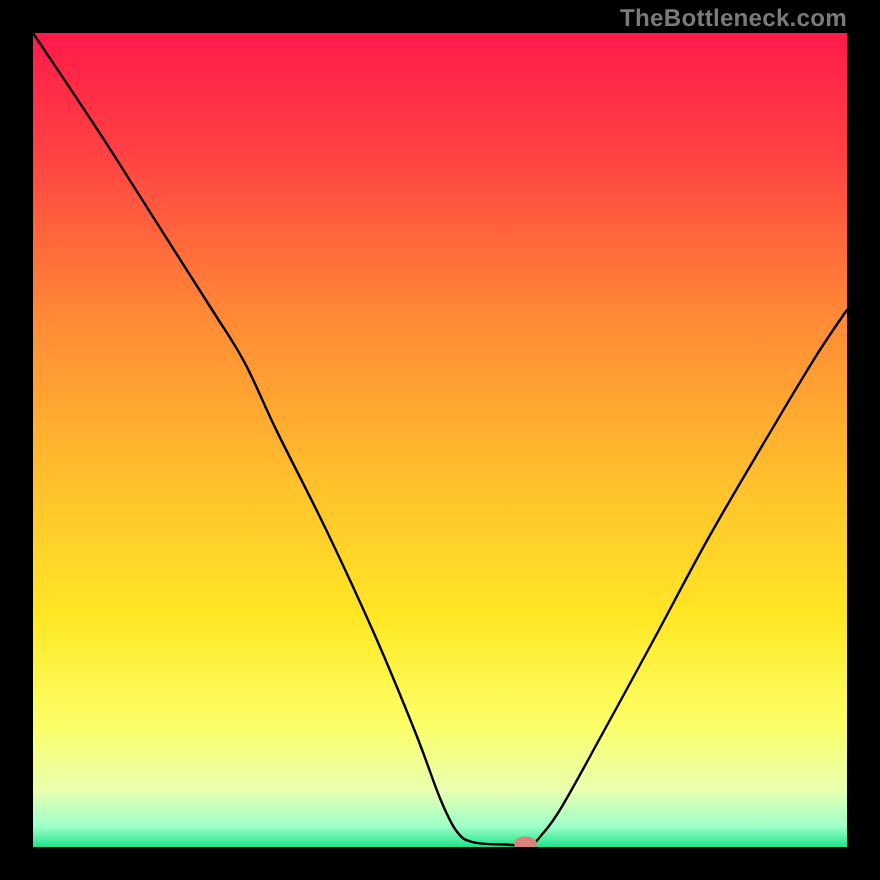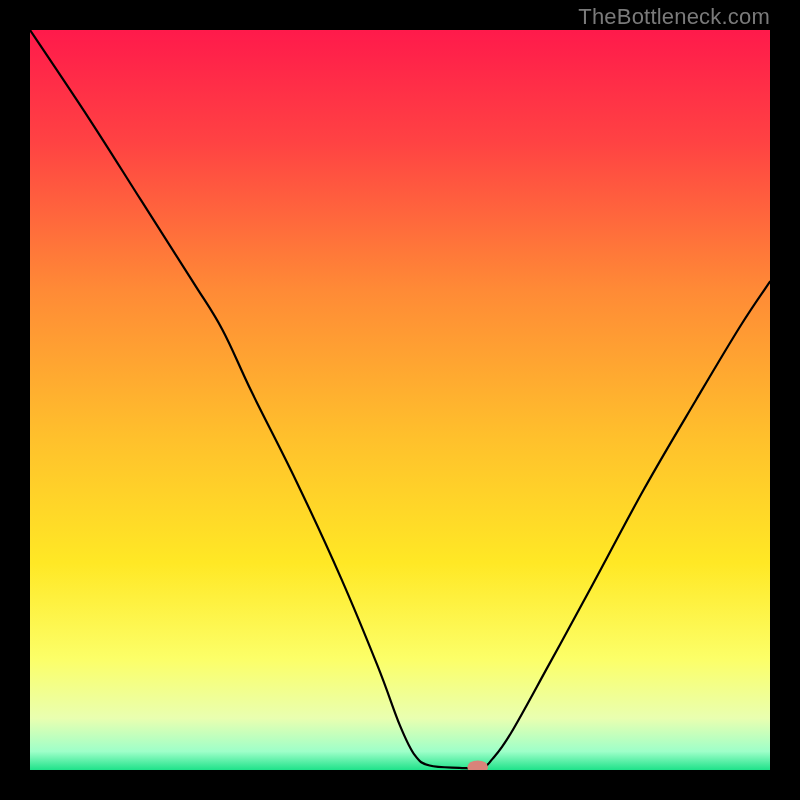--- a/index.html
+++ b/index.html
@@ -25,21 +25,21 @@
     top: 30px;
     width: 740px;
     height: 740px;
   }
   .watermark {
     position: absolute;
     top: 4px;
     right: 30px;
     color: #7a7a7a;
     font-size: 22px;
-    font-weight: 400;
+    font-weight: 700;
     letter-spacing: 0.2px;
   }
   svg { display: block; }
 </style>
 </head>
 <body>
 
 <div class="frame">
 
   <div class="watermark">TheBottleneck.com</div>

